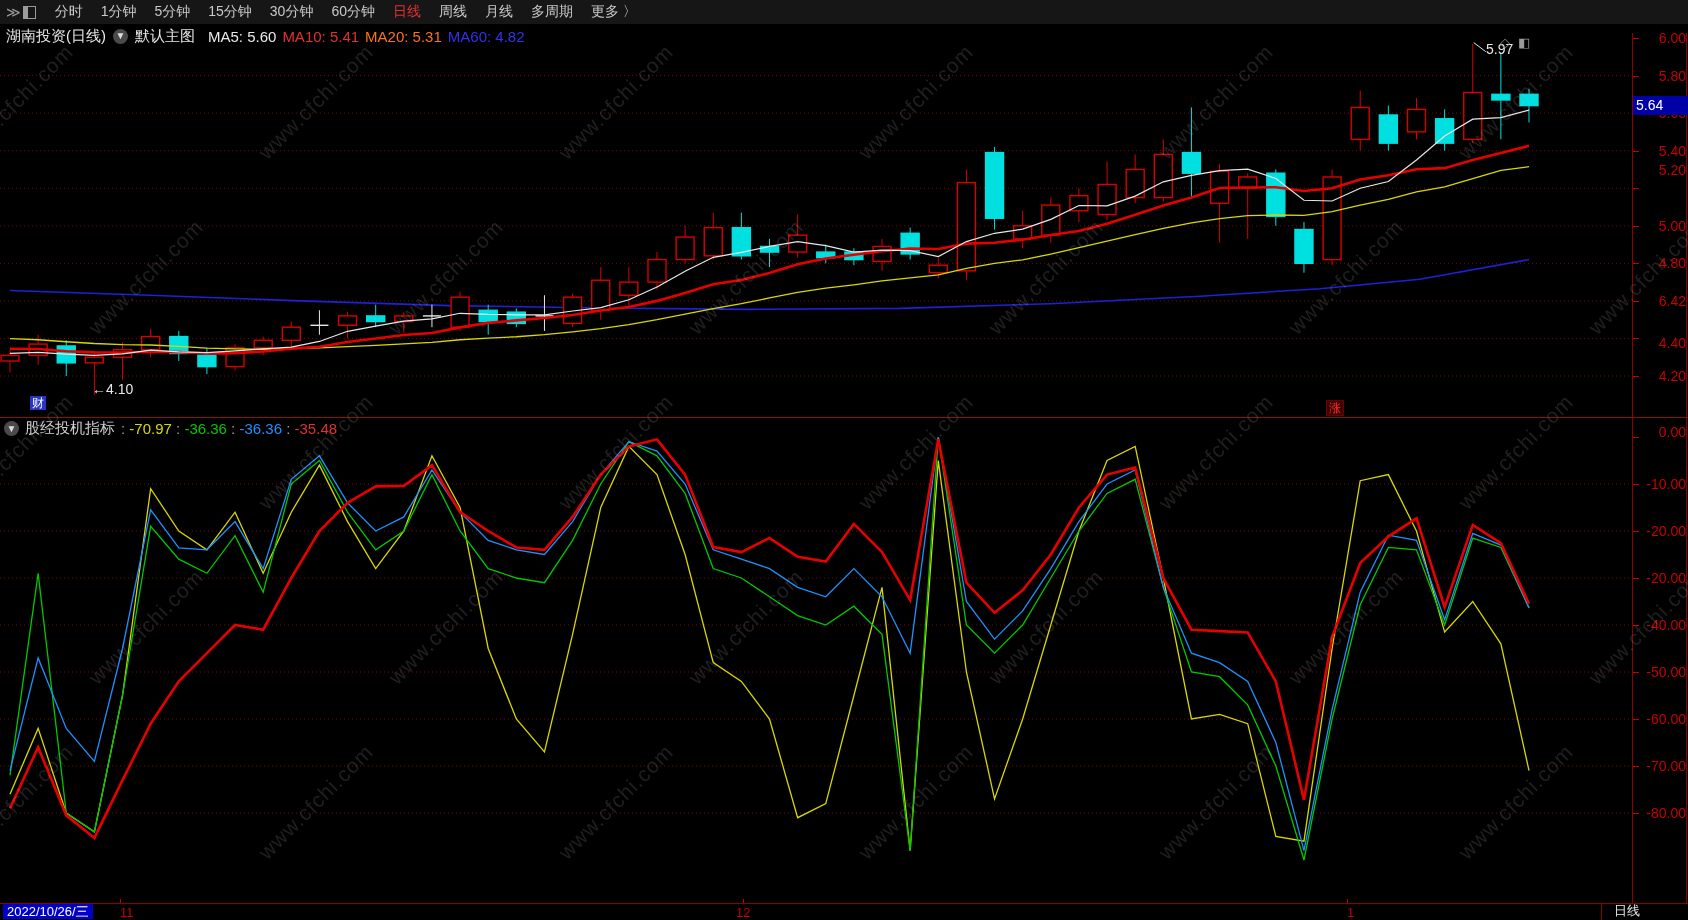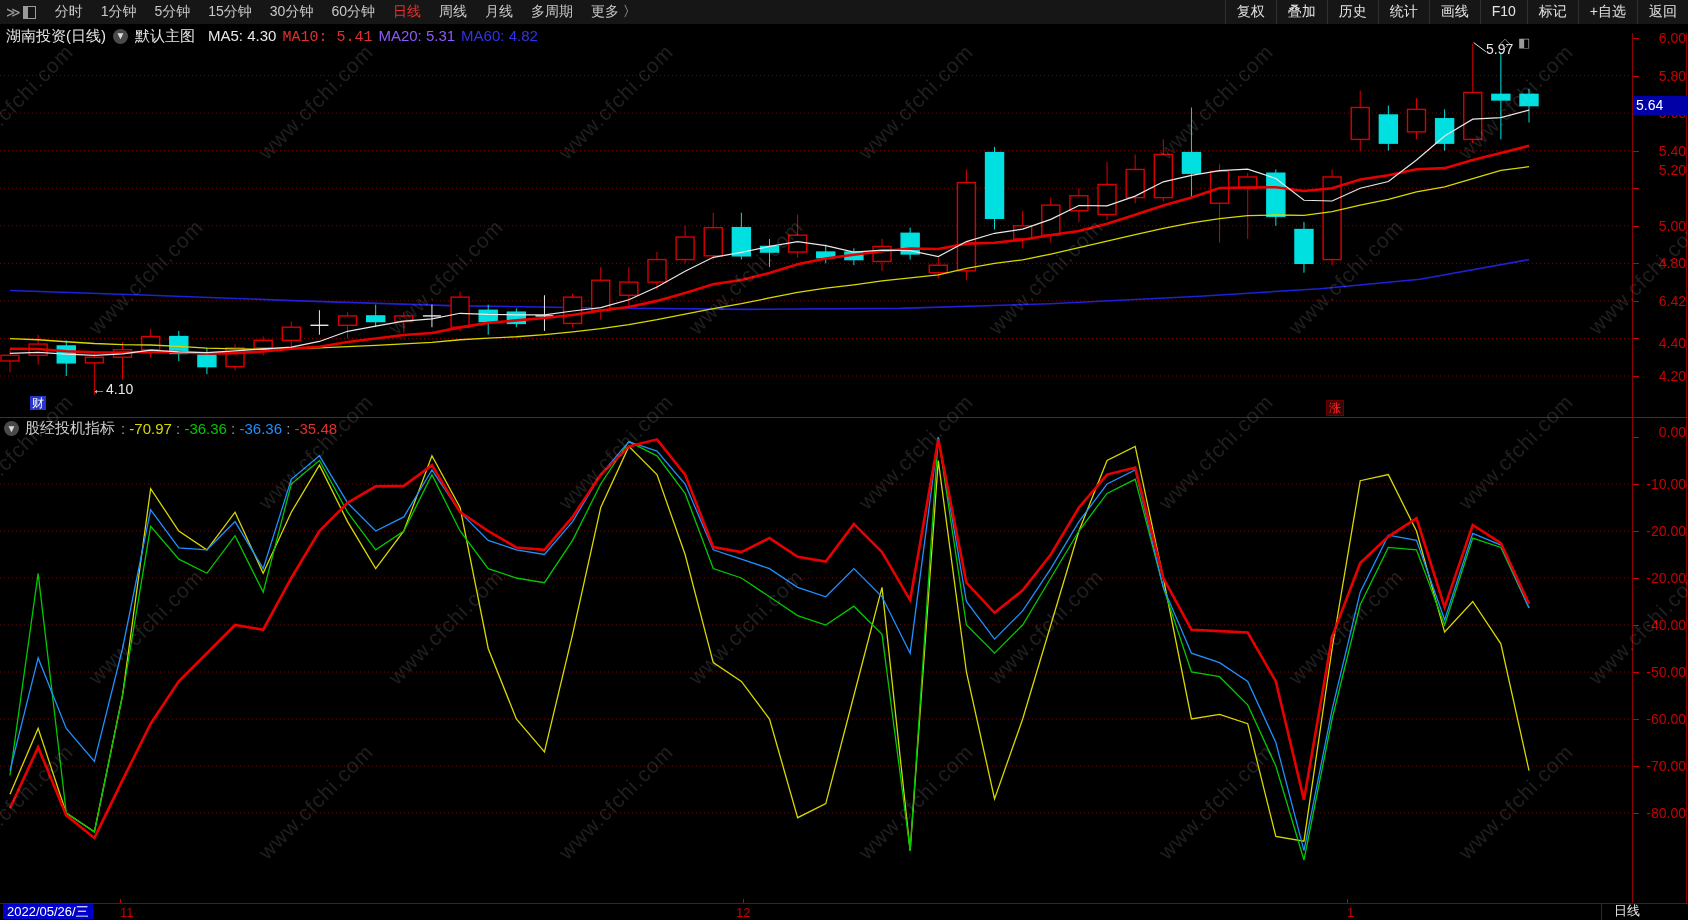--- a/index.html
+++ b/index.html
@@ -94,38 +94,27 @@
         <span class="mi">5分钟</span>
         <span class="mi">15分钟</span>
         <span class="mi">30分钟</span>
         <span class="mi">60分钟</span>
         <span class="mi active">日线</span>
         <span class="mi">周线</span>
         <span class="mi">月线</span>
         <span class="mi">多周期</span>
         <span class="mi">更多 〉</span>
       </div>
-    <div class="menu-right" id="menu-right">
-        <span class="mb">复权</span>
-        <span class="mb">叠加</span>
-        <span class="mb">历史</span>
-        <span class="mb">统计</span>
-        <span class="mb">画线</span>
-        <span class="mb">F10</span>
-        <span class="mb">标记</span>
-        <span class="mb">+自选</span>
-        <span class="mb">返回</span>
-      </div>
   </div>
 
   <div class="title-row">
     <span>湖南投资(日线)</span>
     <span class="circle-chev">▼</span>
     <span>默认主图</span>
-    <span id="ma-values"><span class="ma-item" style="color: rgb(232, 232, 232);">MA5: 4.30</span><span class="ma-item" style="color: rgb(226, 48, 48); font-family: Liberation Mono, monospace;">MA10: 5.41</span><span class="ma-item" style="color: #8b5cf6;">MA20: 5.31</span><span class="ma-item" style="color: rgb(50, 50, 232);">MA60: 4.82</span></span>
+    <span id="ma-values"><span class="ma-item" style="color: rgb(232, 232, 232);">MA5: 5.60</span><span class="ma-item" style="color: rgb(226, 48, 48);">MA10: 5.41</span><span class="ma-item" style="color: #f97316;">MA20: 5.31</span><span class="ma-item" style="color: rgb(50, 50, 232);">MA60: 4.82</span></span>
   </div>
 
   <div class="corner-icons">
     <span>◇</span>
     <span>◧</span>
   </div>
 
   <svg id="mainSvg" style="top:33px" width="1632" height="384">
       <line x1="0" y1="42.5555555555556" x2="1632" y2="42.5555555555556" stroke="#7a0808" stroke-width="1" stroke-dasharray="1,3"></line>
       <line x1="0" y1="80.11111111111119" x2="1632" y2="80.11111111111119" stroke="#7a0808" stroke-width="1" stroke-dasharray="1,3"></line>
@@ -319,21 +308,21 @@
   <div class="badge cai" style="left:30px;top:396px">财</div>
   <div class="badge zhang" style="left:1326px;top:400px">涨</div>
 
   <div class="ind-header">
     <span class="circle-chev">▼</span>
     <span>股经投机指标</span>
     <span id="ind-values"><span style="color: rgb(154, 154, 154);"> : </span><span class="ind-val" style="color: rgb(216, 216, 0);">-70.97</span><span style="color: rgb(154, 154, 154);"> : </span><span class="ind-val" style="color: rgb(0, 200, 0);">-36.36</span><span style="color: rgb(154, 154, 154);"> : </span><span class="ind-val" style="color: rgb(30, 144, 255);">-36.36</span><span style="color: rgb(154, 154, 154);"> : </span><span class="ind-val" style="color: rgb(226, 48, 48);">-35.48</span></span>
   </div>
 
   <div class="bottom-bar"></div>
-  <div class="date-box">2022/05/26/三</div>
+  <div class="date-box">2022/10/26/三</div>
   <div id="month-layer">
       <div class="month-label" style="left:120px">11</div>
       <div class="month-tick" style="left:120px"></div>
       <div class="month-label" style="left:736px">12</div>
       <div class="month-tick" style="left:743px"></div>
       <div class="month-label" style="left:1347px">1</div>
       <div class="month-tick" style="left:1347px"></div>
     </div>
   <div class="period-cell">日线</div>
 

